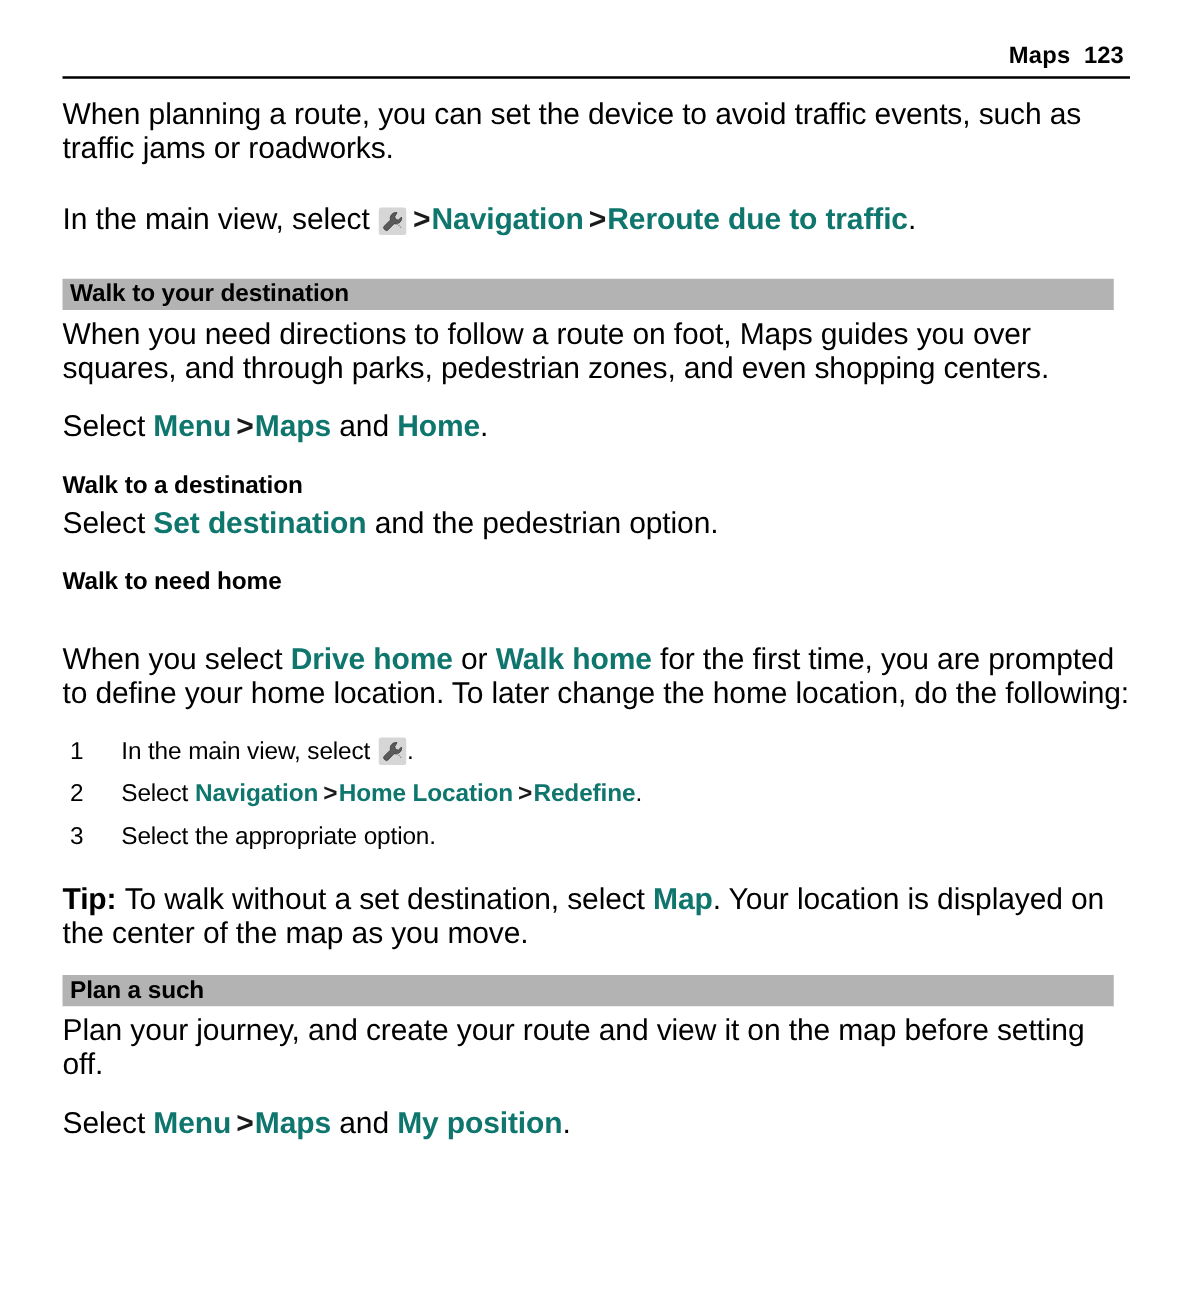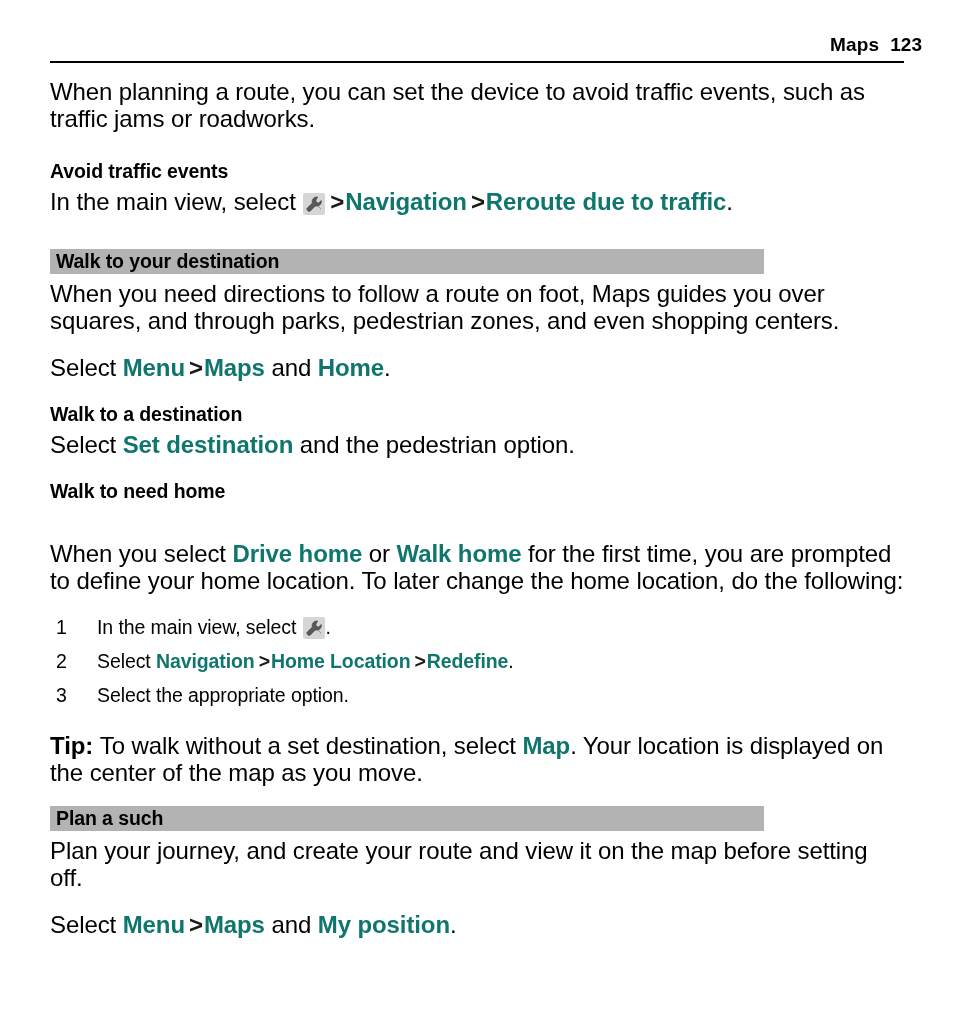--- a/index.html
+++ b/index.html
@@ -19,21 +19,21 @@
   .page {
     position: absolute;
     left: 0; top: 0;
     width: 954px;
     height: 1036px;
   }
 
   
   .header {
     position: absolute;
-    left: 68px;
+    left: 45px;
     top: 34px;
     width: 854px;
     text-align: right;
   }
   .header-title {
     font-size: 19px;
     font-weight: bold;
     letter-spacing: 0.2px;
     color: #000;
     display: inline;
@@ -88,21 +88,21 @@
     letter-spacing: -0.1px;
   }
 
   
   .sectionbar {
     background: #b3b3b3;
     height: 25px;
     line-height: 25px;
     padding: 0 0 0 6px;
     box-sizing: border-box;
-    width: 714px;
+    width: 841px;
   }
   .sectionbar-text {
     font-size: 19.5px;
     font-weight: bold;
     color: #000;
     letter-spacing: -0.1px;
   }
 
   
   .ui {
@@ -168,21 +168,20 @@
     <span class="header-title">Maps</span><span class="header-page">123</span>
   </div>
   <div class="header-rule"></div>
 
   <div class="content">
 
     <p class="para">When planning a route, you can set the device to avoid traffic events, such as traffic jams or roadworks.</p>
 
     <div class="gap-26"></div>
 
-    <h3 class="subhead">Avoid traffic events</h3>
     <div class="gap-4"></div>
     <p class="para"><span>In the main view, select</span>&nbsp;<span class="wrench-icon"><svg width="20" height="20" viewBox="0 0 20 20">
             <path d="M13.6 3.1a4.6 4.6 0 0 0-5.2 5.9L3.3 14a1.5 1.5 0 0 0 0 2.1l.9.9a1.5 1.5 0 0 0 2.1 0l5-5.1a4.6 4.6 0 0 0 5.9-5.3l-2.5 2.5-2.3-.6-.6-2.3z" fill="#5a5a5a"></path>
             <path d="M13.6 3.1a4.6 4.6 0 0 0-5.2 5.9L3.3 14a1.5 1.5 0 0 0 0 2.1l.9.9a1.5 1.5 0 0 0 2.1 0l5-5.1a4.6 4.6 0 0 0 5.9-5.3l-2.5 2.5-2.3-.6-.6-2.3z" fill="none" stroke="#3d3d3d" stroke-width="0.7"></path>
             <circle cx="13.9" cy="12.1" r="0.6" fill="#8a8a8a"></circle>
             <circle cx="15.2" cy="13.4" r="0.6" fill="#8a8a8a"></circle>
             <circle cx="16.5" cy="14.7" r="0.6" fill="#8a8a8a"></circle>
           </svg></span><span class="arrow">&gt;</span><span class="ui">Navigation</span><span class="arrow">&gt;</span><span class="ui">Reroute due to traffic</span><span>.</span></p>
 
     <div class="gap-34"></div>

